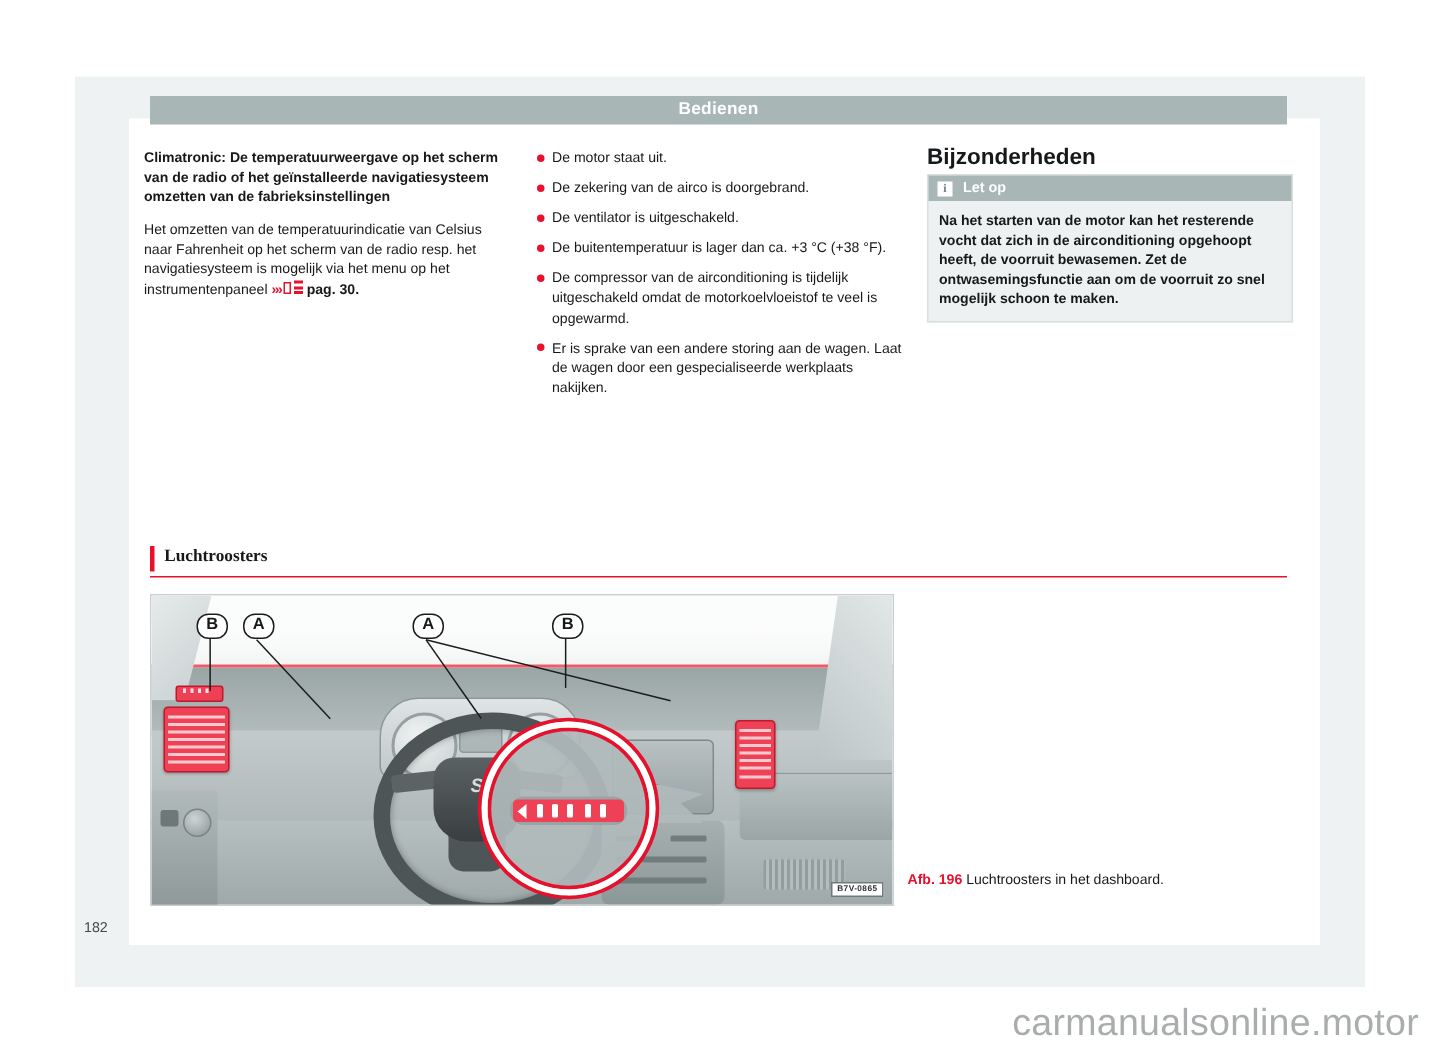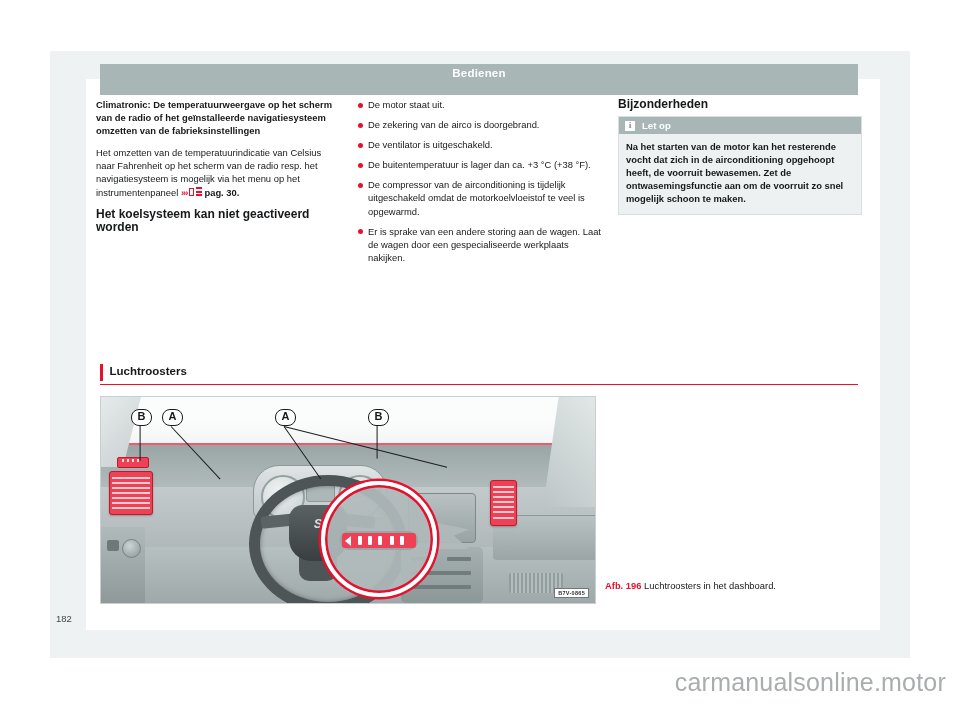--- a/index.html
+++ b/index.html
@@ -32,21 +32,21 @@
     height: 551px;
     background: #ffffff;
   }
 
   
   .header-bar {
     position: absolute;
     left: 100px;
     top: 64px;
     width: 758px;
-    height: 31px;
+    height: 19px;
     background: #a8b6b6;
     color: #ffffff;
     font-size: 11.5px;
     font-weight: bold;
     text-align: center;
     line-height: 19px;
     letter-spacing: .2px;
   }
 
   
@@ -63,21 +63,21 @@
   .col p {
     margin: 0 0 9px 0;
     font-size: 9.4px;
     line-height: 13.1px;
     color: #16181a;
   }
   .col p.bold { font-weight: bold; }
   .col p.tight { margin-bottom: 10px; }
   .col h4 {
     margin: 0 0 5px 0;
-    font-size: 12px;
+    font-size: 15px;
     line-height: 13.1px;
     font-weight: bold;
     color: #16181a;
   }
 
   
   ul.bullets {
     list-style: none;
     margin: 0;
     padding: 0;
@@ -186,20 +186,21 @@
   .section {
     position: absolute;
     left: 100px;
     top: 364px;
     width: 758px;
   }
   .section-title-row {
     display: flex;
     align-items: stretch;
     height: 17px;
+    font-family: Liberation Serif, serif;
   }
   .section-bar {
     width: 2.5px;
     background: #e8112d;
   }
   .section-title {
     font-size: 11.5px;
     font-weight: bold;
     color: #16181a;
     padding-left: 7px;
@@ -533,21 +534,20 @@
 <div class="page-shadow"></div>
 <div class="page-white"></div>
 
 <div class="header-bar">Bedienen</div>
 
 <div class="columns">
 
   <div class="col">
     <p class="bold">Climatronic: De temperatuurweergave op het scherm van de radio of het geïnstalleerde navigatiesysteem omzetten van de fabrieksinstellingen</p>
     <p><span>Het omzetten van de temperatuurindicatie van Celsius naar Fahrenheit op het scherm van de radio resp. het navigatiesysteem is mogelijk via het menu op het instrumentenpaneel </span><span class="xref-chev">›››</span><span class="booklet"><span class="b-l"></span><span class="b-r1"></span><span class="b-r2"></span><span class="b-r3"></span></span><b class="inline">pag. 30</b><b class="inline">.</b></p>
-    <h4>Het koelsysteem kan niet geactiveerd worden</h4>
   </div>
 
   <div class="col">
     <ul class="bullets">
       <li>De motor staat uit.</li>
       <li>De zekering van de airco is doorgebrand.</li>
       <li>De ventilator is uitgeschakeld.</li>
       <li>De buitentemperatuur is lager dan ca. +3 °C (+38 °F).</li>
       <li>De compressor van de airconditioning is tijdelijk uitgeschakeld omdat de motorkoelvloeistof te veel is opgewarmd.</li>
       <li>Er is sprake van een andere storing aan de wagen. Laat de wagen door een gespecialiseerde werkplaats nakijken.</li>

